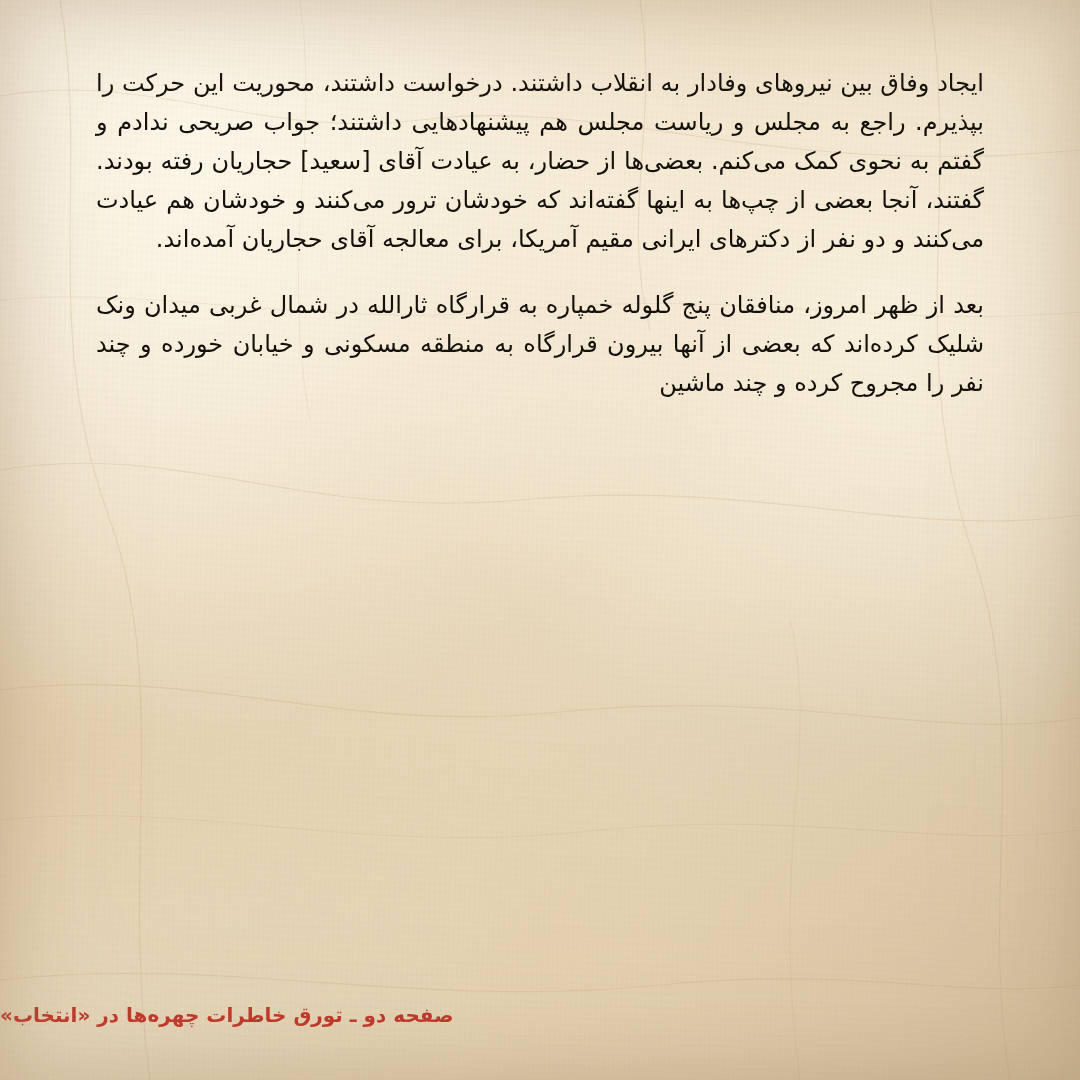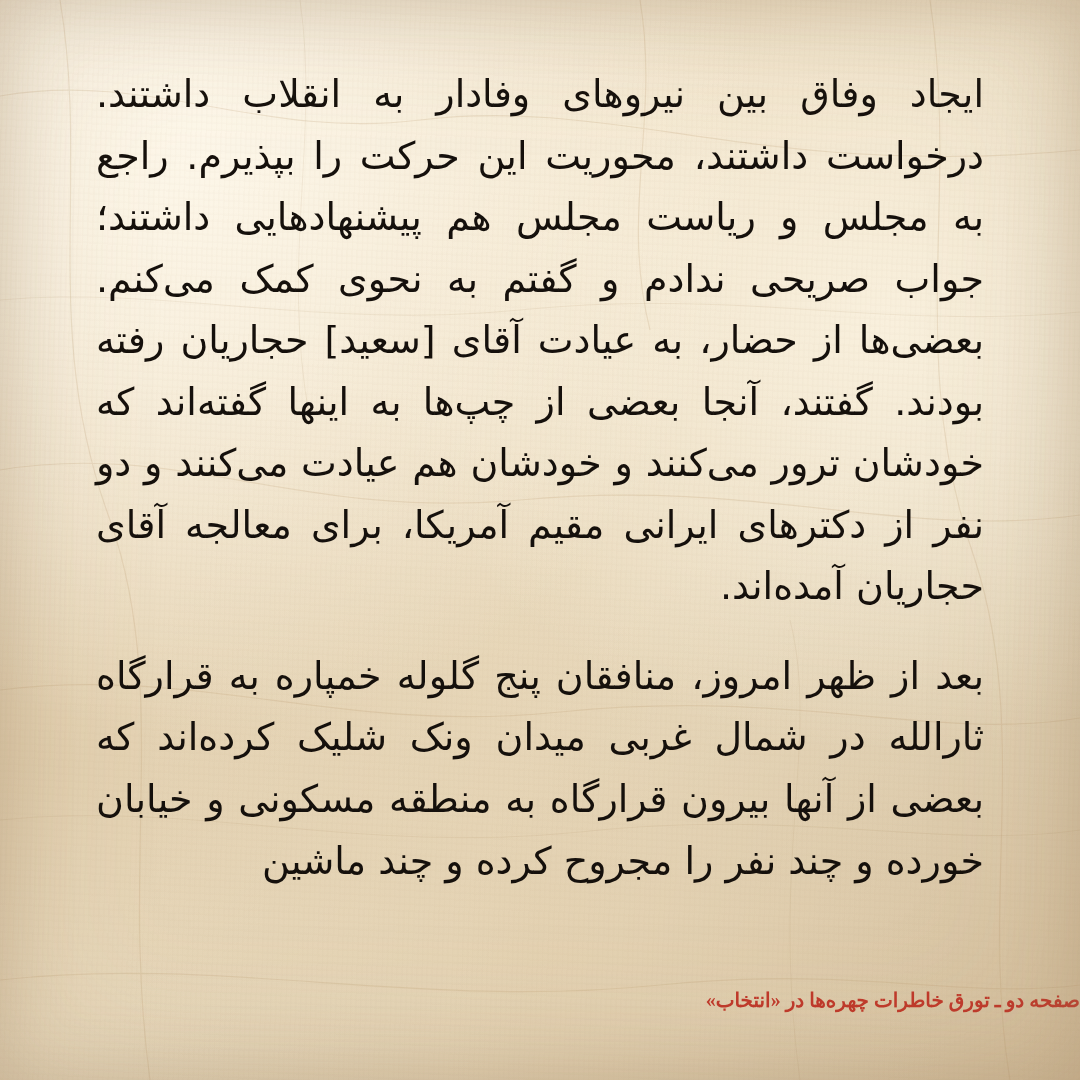--- a/index.html
+++ b/index.html
@@ -69,41 +69,40 @@
     left: 96px;
     bottom: 90px;
     display: flex;
     flex-direction: column;
     justify-content: flex-start;
   }
 
   .para {
     margin: 0;
     color: #15100c;
-    font-size: 38px;
+    font-size: 24px;
     line-height: 1.62;
     text-align: justify;
     text-justify: inter-word;
     letter-spacing: 0.2px;
     direction: rtl;
   }
   .para + .para { margin-top: 28px; }
 
   .footer {
     position: absolute;
     left: 0;
     right: 0;
-    bottom: 68px;
-    text-align: right;
+    bottom: 53px;
+    text-align: left;
     color: #c0392b;
     font-size: 20px;
     font-weight: bold;
     letter-spacing: 0.3px;
     direction: rtl;
-    font-family: Liberation Serif, serif;
   }
 </style>
 </head>
 <body>
 
 <div class="page">
 
   <div class="grain"></div>
 
   <div class="creases">

